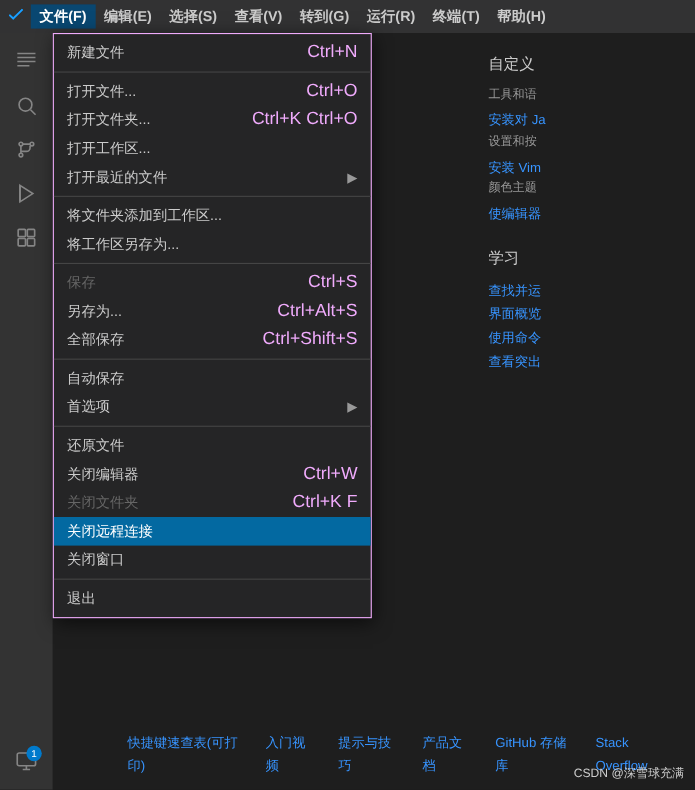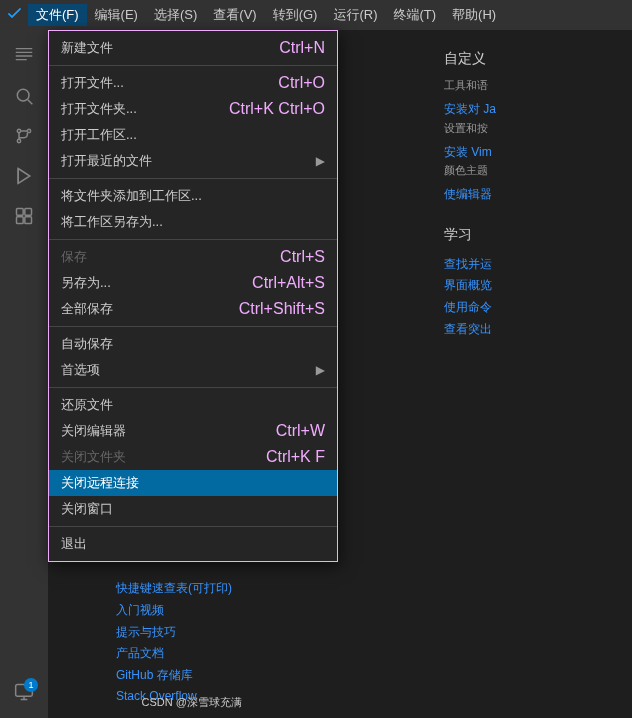--- a/index.html
+++ b/index.html
@@ -13,20 +13,21 @@
     }
 
     
     .title-bar {
       display: flex;
       align-items: center;
       background: #323233;
       height: 30px;
       padding: 0 8px;
       gap: 4px;
+      font-weight: bold;
     }
     .title-bar-icon {
       width: 16px;
       height: 16px;
       display: flex;
       align-items: center;
       justify-content: center;
       color: #007acc;
       font-size: 14px;
     }
@@ -158,21 +159,22 @@
       cursor: pointer;
     }
 
     
     .bottom-links {
       position: absolute;
       bottom: 0;
       left: 48px;
       padding: 10px 20px;
       display: flex;
-      flex-direction: column;
+      flex-direction: row;
+      gap: 24px;
     }
     .bottom-link {
       color: #3794ff;
       font-size: 12px;
       line-height: 1.8;
       cursor: pointer;
     }
     .bottom-text {
       color: #ccc;
       font-size: 11px;

